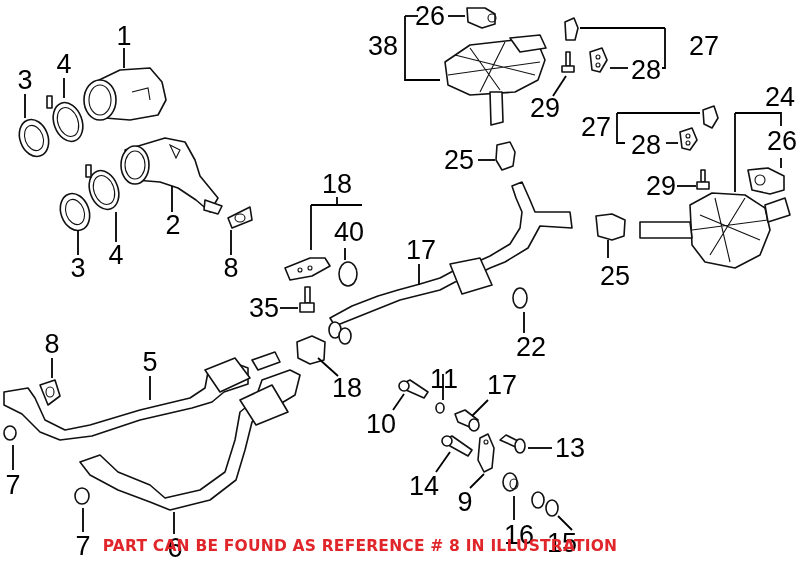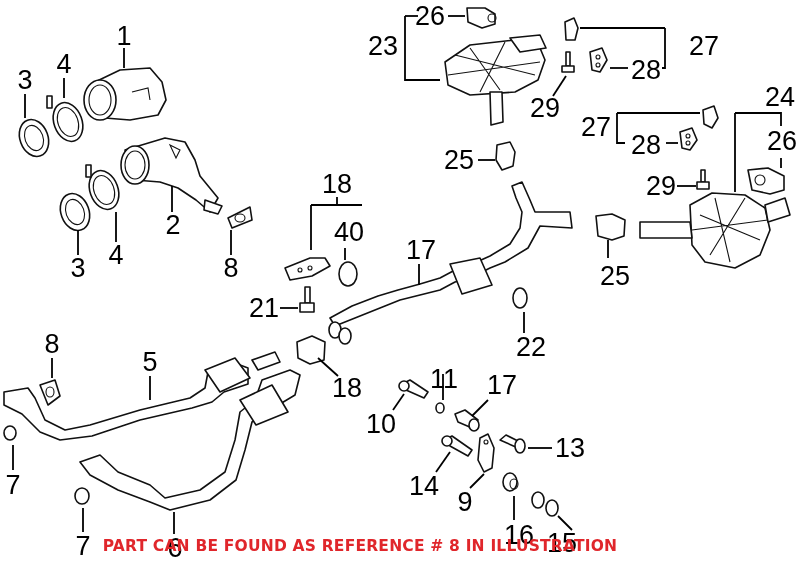--- a/index.html
+++ b/index.html
@@ -245,35 +245,35 @@
 
   <div id="callouts">
       <div class="callout" style="left: 124px; top: 36px;">1</div>
       <div class="callout" style="left: 64px; top: 64px;">4</div>
       <div class="callout" style="left: 25px; top: 80px;">3</div>
       <div class="callout" style="left: 173px; top: 225px;">2</div>
       <div class="callout" style="left: 78px; top: 268px;">3</div>
       <div class="callout" style="left: 116px; top: 255px;">4</div>
       <div class="callout" style="left: 231px; top: 268px;">8</div>
       <div class="callout" style="left: 430px; top: 16px;">26</div>
-      <div class="callout" style="left: 383px; top: 46px;">23</div>
+      <div class="callout" style="left: 383px; top: 46px;">38</div>
       <div class="callout" style="left: 704px; top: 46px;">27</div>
       <div class="callout" style="left: 646px; top: 70px;">28</div>
       <div class="callout" style="left: 545px; top: 108px;">29</div>
       <div class="callout" style="left: 760px; top: 97px; margin-left: 20px;">24</div>
       <div class="callout" style="left: 596px; top: 127px;">27</div>
       <div class="callout" style="left: 646px; top: 145px;">28</div>
       <div class="callout" style="left: 782px; top: 141px;">26</div>
       <div class="callout" style="left: 459px; top: 160px;">25</div>
       <div class="callout" style="left: 661px; top: 186px;">29</div>
       <div class="callout" style="left: 337px; top: 184px;">18</div>
       <div class="callout" style="left: 349px; top: 232px;">40</div>
       <div class="callout" style="left: 421px; top: 250px;">17</div>
       <div class="callout" style="left: 615px; top: 276px;">25</div>
-      <div class="callout" style="left: 264px; top: 308px;">21</div>
+      <div class="callout" style="left: 264px; top: 308px;">35</div>
       <div class="callout" style="left: 531px; top: 347px;">22</div>
       <div class="callout" style="left: 52px; top: 344px;">8</div>
       <div class="callout" style="left: 150px; top: 362px;">5</div>
       <div class="callout" style="left: 444px; top: 379px;">11</div>
       <div class="callout" style="left: 502px; top: 385px;">17</div>
       <div class="callout" style="left: 347px; top: 388px; text-align: center;">18</div>
       <div class="callout" style="left: 381px; top: 424px; text-align: right;">10</div>
       <div class="callout" style="left: 570px; top: 448px;">13</div>
       <div class="callout" style="left: 424px; top: 486px;">14</div>
       <div class="callout" style="left: 465px; top: 502px;">9</div>

